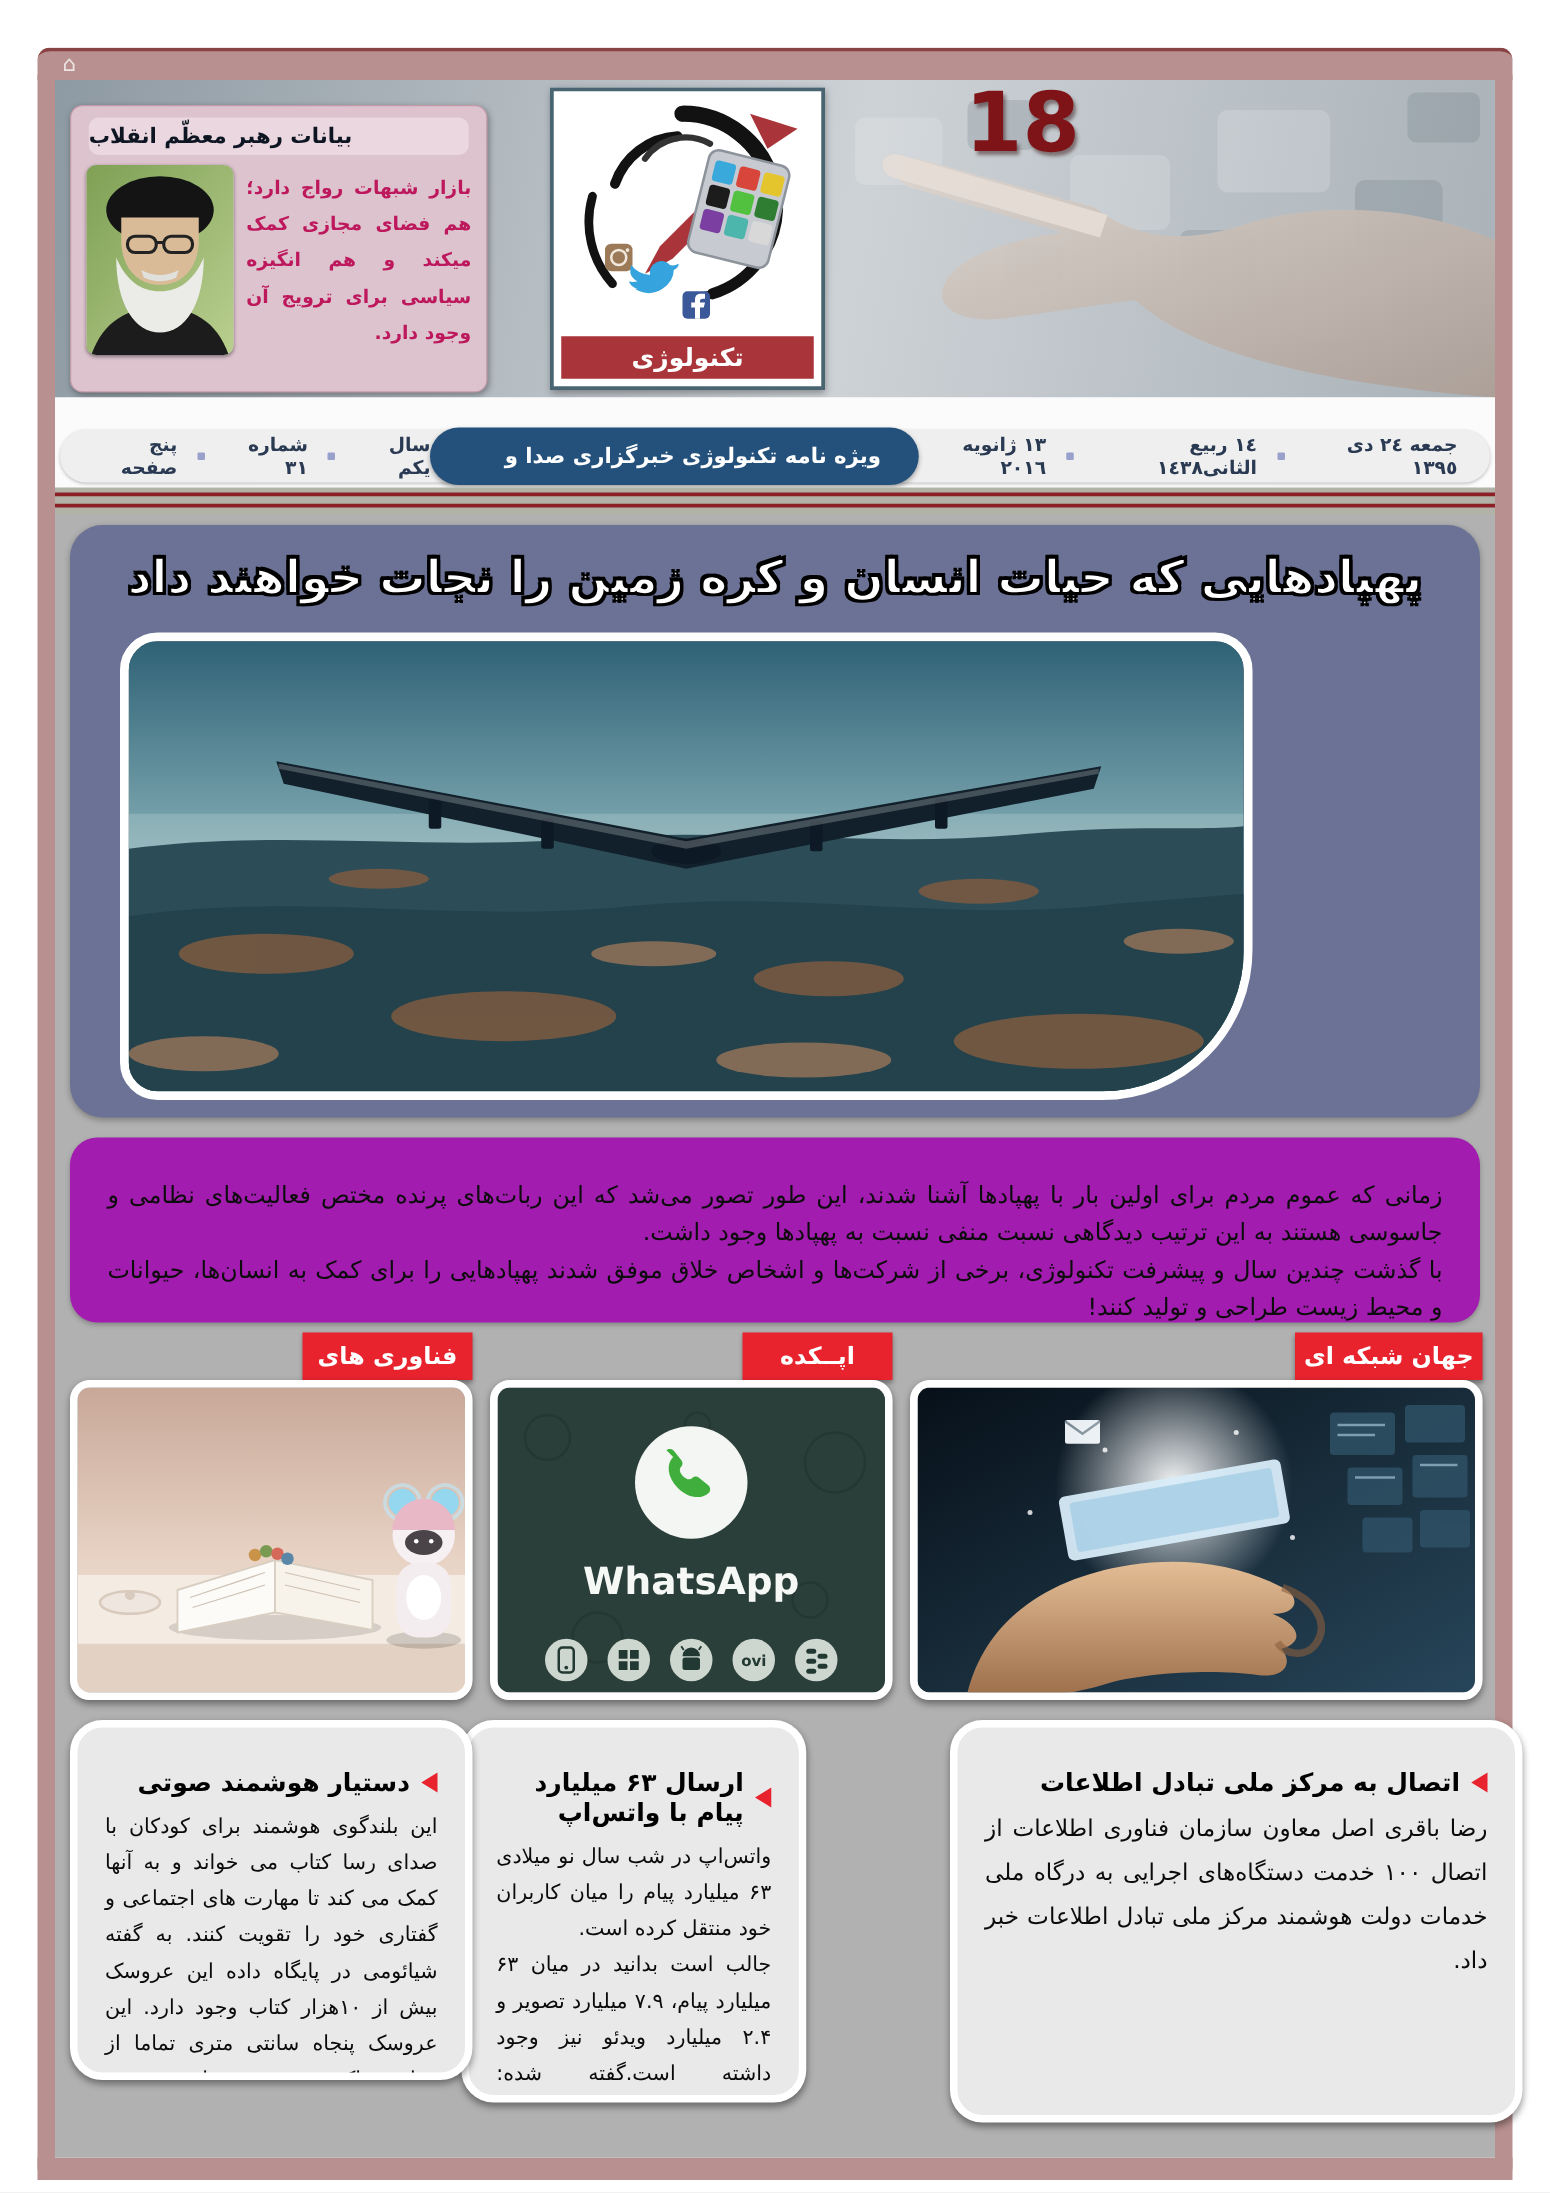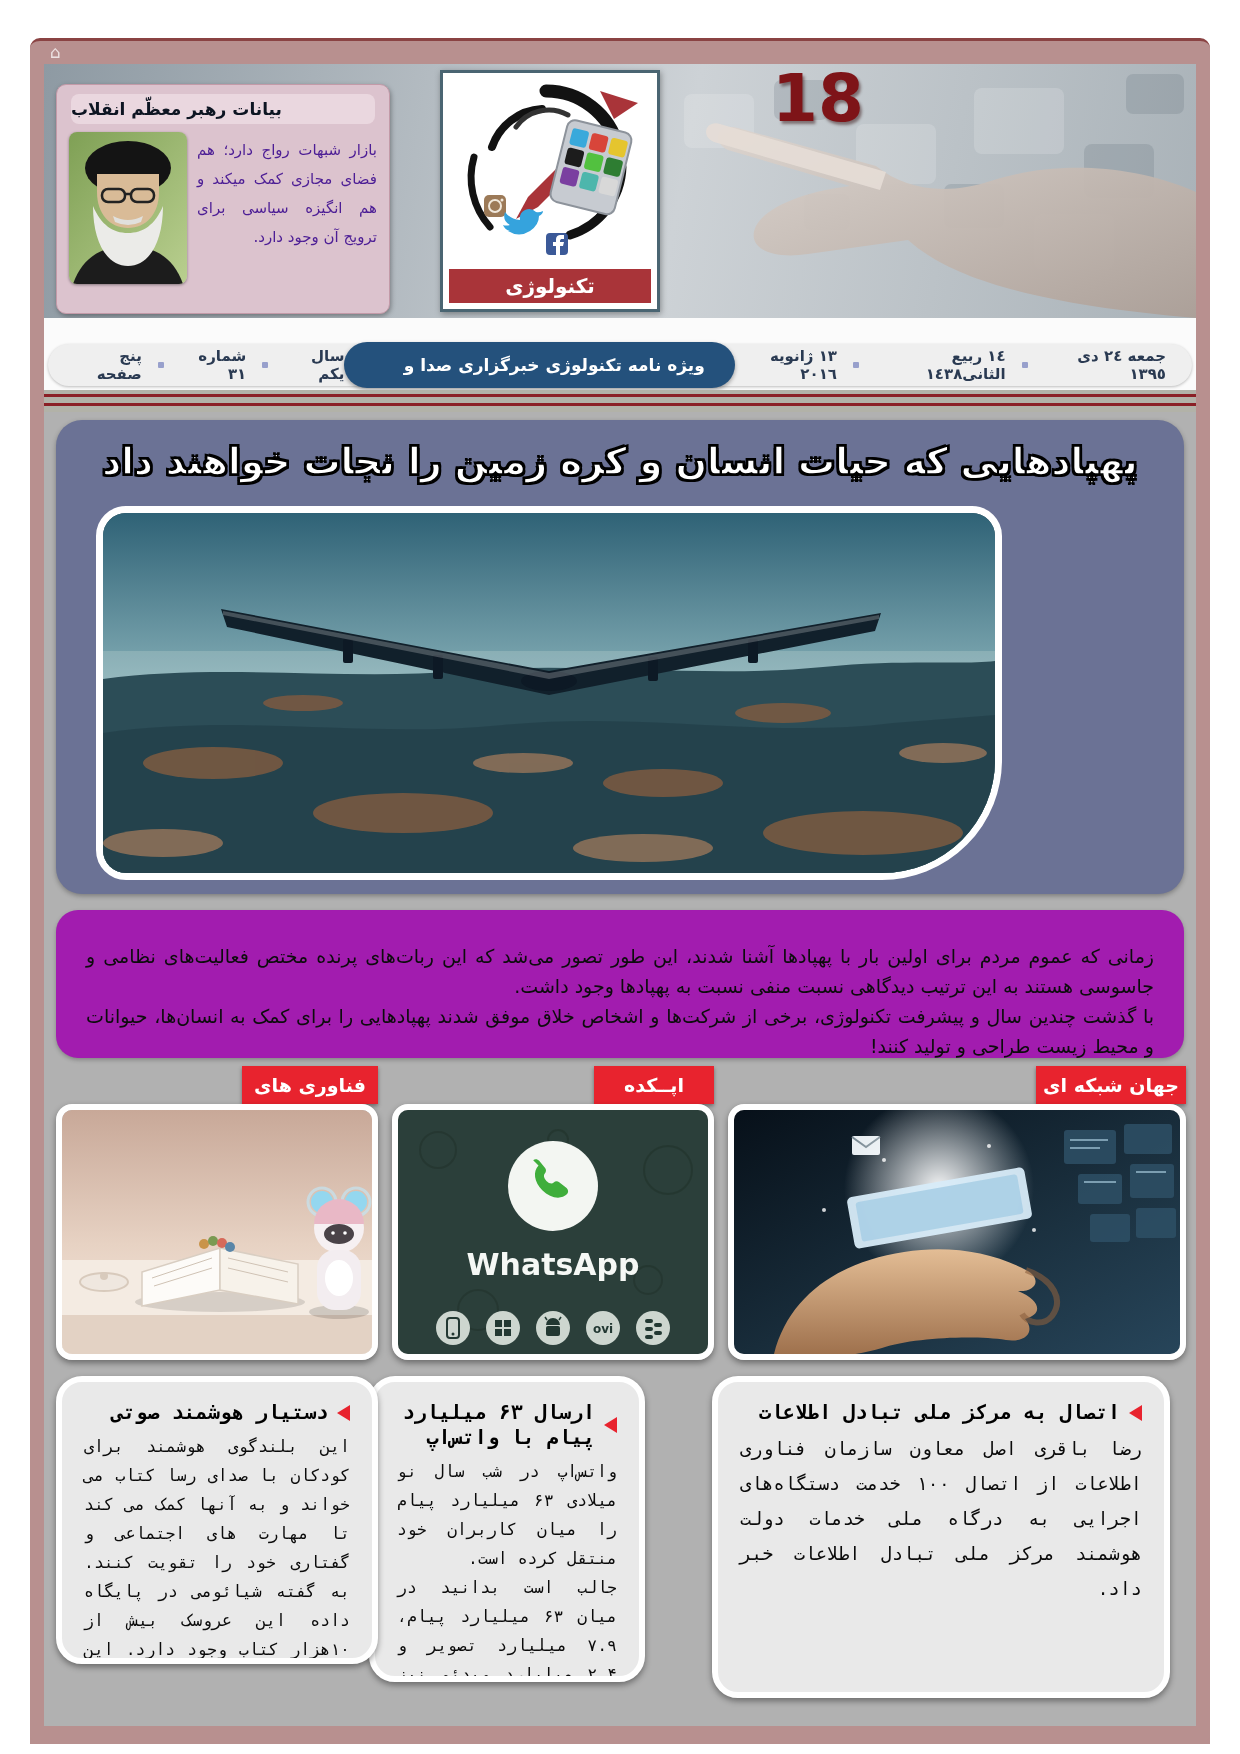--- a/index.html
+++ b/index.html
@@ -22,22 +22,22 @@
 
   .issue-number{position:absolute;left:772px;top:66px;font-size:66px;font-weight:bold;color:#7e1418;
                 text-shadow:2px 3px 3px rgba(40,0,0,.45);line-height:1;}
 
   
   .leader-box{position:absolute;left:56px;top:84px;width:332px;height:228px;background:#dcc3ce;
               border:1px solid #c39aa8;border-radius:10px;box-shadow:1px 2px 5px rgba(0,0,0,.35);}
   .leader-title{margin:9px 14px 4px;background:#ead7df;border-radius:8px;text-align:left;
                 font-weight:bold;font-size:17px;color:#0d1522;padding:5px 0;}
   .leader-row{display:flex;gap:10px;padding:4px 12px 0 12px;}
-  .leader-quote{flex:1;font-size:15px;line-height:29px;color:#4c1d95;text-align:justify;
-                text-align-last:right;padding-top:4px;}
+  .leader-quote{flex:1;font-size:15px;line-height:29px;color:#be185d;text-align:justify;
+                text-align-last:right;padding-top:4px;font-weight:bold;}
   .leader-photo{width:118px;height:152px;border-radius:8px;overflow:hidden;flex:none;
                 box-shadow:0 1px 3px rgba(0,0,0,.4);}
 
   
   .logo-box{position:absolute;left:440px;top:70px;width:220px;height:242px;background:#ffffff;
             border:3px solid #4a6572;box-sizing:border-box;box-shadow:1px 2px 6px rgba(0,0,0,.35);}
   .logo-art{position:absolute;left:6px;top:2px;width:202px;height:190px;}
   .logo-band{position:absolute;left:6px;right:6px;bottom:6px;height:34px;background:#a93439;
              color:#ffffff;font-weight:bold;font-size:20px;text-align:center;line-height:34px;}
 
@@ -84,23 +84,23 @@
   
   .photo-box{position:absolute;top:1104px;height:256px;border:6px solid #ffffff;box-sizing:border-box;
              border-radius:16px;overflow:hidden;box-shadow:0 3px 6px rgba(0,0,0,.4);}
   .photo-right{left:728px;width:458px;}
   .photo-mid{left:392px;width:322px;}
   .photo-left{left:56px;width:322px;}
   .photo-box svg{display:block;}
 
   
   .article{position:absolute;top:1376px;background:#e9e9e9;border:6px solid #ffffff;
-           box-sizing:border-box;border-radius:26px;padding:18px 22px;overflow:hidden;
-           box-shadow:0 3px 6px rgba(0,0,0,.4);font-family:Liberation Mono, monospace;}
-  .article-right{left:712px;width:458px;height:322px;}
+           box-sizing:border-box;border-radius:26px;padding:32px 22px;overflow:hidden;
+           box-shadow:0 3px 6px rgba(0,0,0,.4);}
+  .article-right{left:760px;width:458px;height:322px;}
   .article-mid{left:369px;width:276px;height:306px;}
   .article-left{left:56px;width:322px;height:288px;}
   .article-title{display:flex;align-items:center;gap:9px;font-size:20px;font-weight:bold;
                  color:#000000;margin-bottom:8px;}
   .tri{width:0;height:0;border-top:8px solid transparent;border-bottom:8px solid transparent;
        border-right:13px solid #e8232e;flex:none;}
   .article-body{font-size:16.5px;line-height:29px;color:#0b0b0b;text-align:justify;
                 text-align-last:right;}
   .article-right .article-body{font-size:18.5px;line-height:35px;}
 </style>

